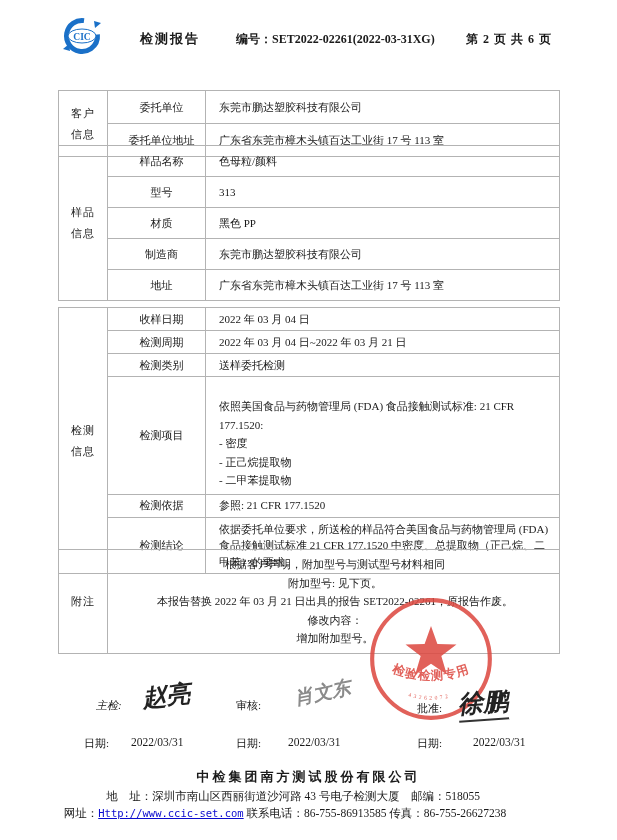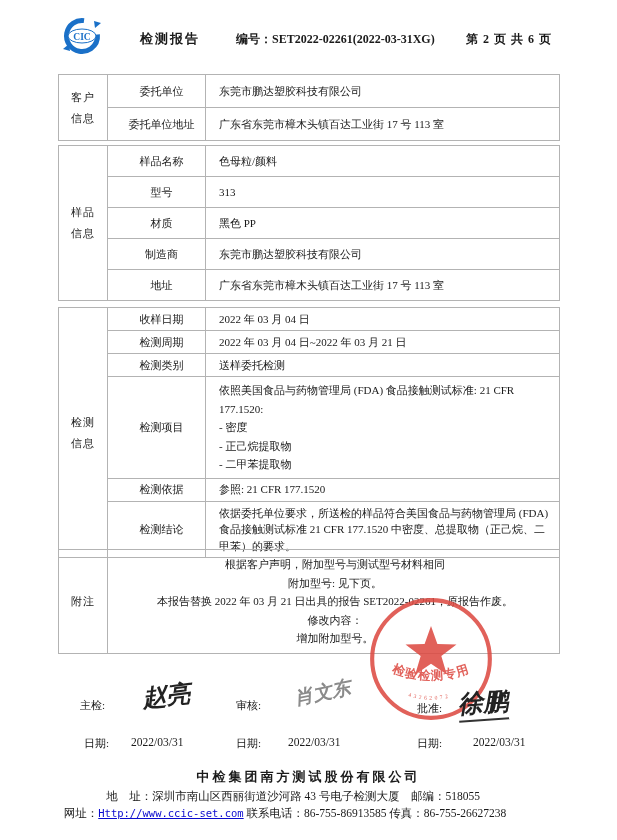--- a/index.html
+++ b/index.html
@@ -20,21 +20,21 @@
   
   table{border-collapse:collapse;table-layout:fixed;position:absolute;left:58px;width:501px;}
   td{border:1px solid #b3b3b3;font-size:11px;vertical-align:middle;word-break:break-all;}
   td.sec{text-align:center;}
   td.sec .seclab{width:26px;margin:0 auto;line-height:1.9;letter-spacing:1px;}
   td.lab{padding-left:11px;text-align:center;}
   td.val{padding-left:13px;padding-right:8px;}
   .t1 tr{height:33px;}
   .t2 tr{height:31px;}
   .t3 tr.r{height:23px;}
-  .mline{padding:4px 8px 4px 13px;line-height:18.5px;vertical-align:middle;}
+  .mline{padding:20px 8px 4px 13px;line-height:18.5px;vertical-align:middle;}
   .concl{padding:3px 10px 3px 13px;line-height:16.5px;}
   .notes-body{padding:5px 10px 5px 13px;line-height:18.5px;vertical-align:top;text-align:center;}
   
   .sig-label{position:absolute;font-size:11px;}
   .sig-name{position:absolute;font-size:24px;font-style:italic;font-weight:bold;transform:rotate(-7deg);white-space:nowrap;color:#222;}
   .sig2{font-size:19px;color:#8b8b8b;transform:rotate(-12deg);}
   .sig3{font-size:25px;z-index:5;border-bottom:2px solid #333;transform:rotate(-4deg);}
   .date-label{position:absolute;font-size:11px;}
   .date-value{position:absolute;font-size:11.5px;}
   
@@ -54,21 +54,21 @@
     <circle cx="21" cy="23" r="15.5" fill="none" stroke="#1a70c8" stroke-width="5" stroke-dasharray="76 22" stroke-dashoffset="-8" transform="rotate(-35 21 23)"></circle>
     <path d="M 33,8 L 40,10 L 34,15 Z" fill="#1a70c8"></path>
     <path d="M 9,38 L 2,36 L 8,31 Z" fill="#1a70c8"></path>
     <ellipse cx="21" cy="23" rx="14" ry="7" fill="#ffffff" stroke="#1a70c8" stroke-width="1"></ellipse>
     <text x="21" y="26.5" text-anchor="middle" font-size="9.5" font-weight="bold" font-family="Liberation Serif, serif" fill="#1a70c8">CIC</text>
   </svg>
   <div class="hdr-title">检测报告</div>
   <div class="hdr-no">编号：SET2022-02261(2022-03-31XG)</div>
   <div class="hdr-page">第 2 页 共 6 页</div>
 
-  <table class="t1" style="top:74px;">
+  <table class="t1" style="top:90px;">
     <colgroup>
         <col style="width:49px">
         <col style="width:98px">
         <col style="width:354px">
       </colgroup>
     <tbody>
         <tr>
       <td class="sec" rowspan="2">
             <div class="seclab">客户信息</div>
           </td>
@@ -172,21 +172,21 @@
         <div>根据客户声明，附加型号与测试型号材料相同</div>
         <div>附加型号: 见下页。</div>
         <div>本报告替换 2022 年 03 月 21 日出具的报告 SET2022-02261，原报告作废。</div>
         <div>修改内容：</div>
         <div>增加附加型号。</div>
       </td>
     </tr>
   </tbody>
     </table>
 
-  <div class="sig-label" style="left:80px;top:698px;">主检:</div>
+  <div class="sig-label" style="left:96px;top:698px;font-style:italic;">主检:</div>
   <div class="sig-name" style="left:142px;top:680px;">赵亮</div>
   <div class="sig-label" style="left:236px;top:698px;">审核:</div>
   <div class="sig-name sig2" style="left:294px;top:680px;">肖文东</div>
   <div class="sig-label" style="left:417px;top:701px;">批准:</div>
   <div class="sig-name sig3" style="left:458px;top:686px;">徐鹏</div>
 
   <div class="date-label" style="left:84px;top:736px;">日期:</div>
   <div class="date-value" style="left:131px;top:736px;">2022/03/31</div>
   <div class="date-label" style="left:236px;top:736px;">日期:</div>
   <div class="date-value" style="left:288px;top:736px;">2022/03/31</div>

